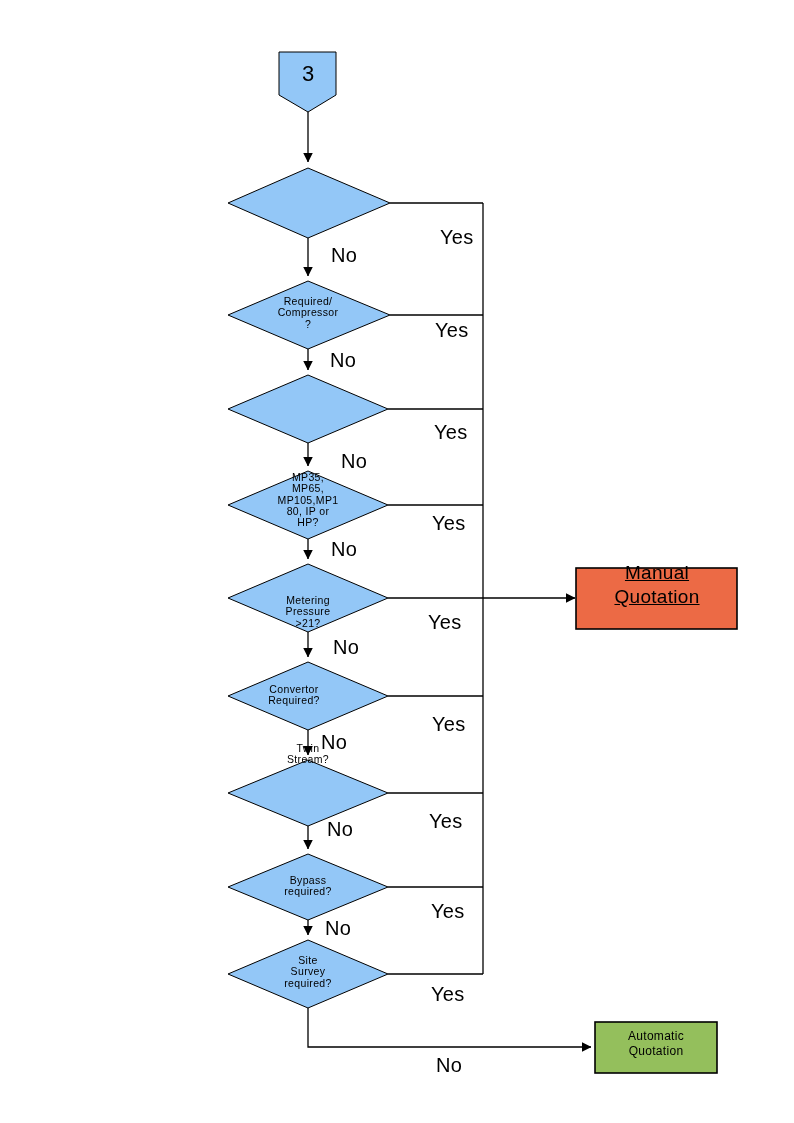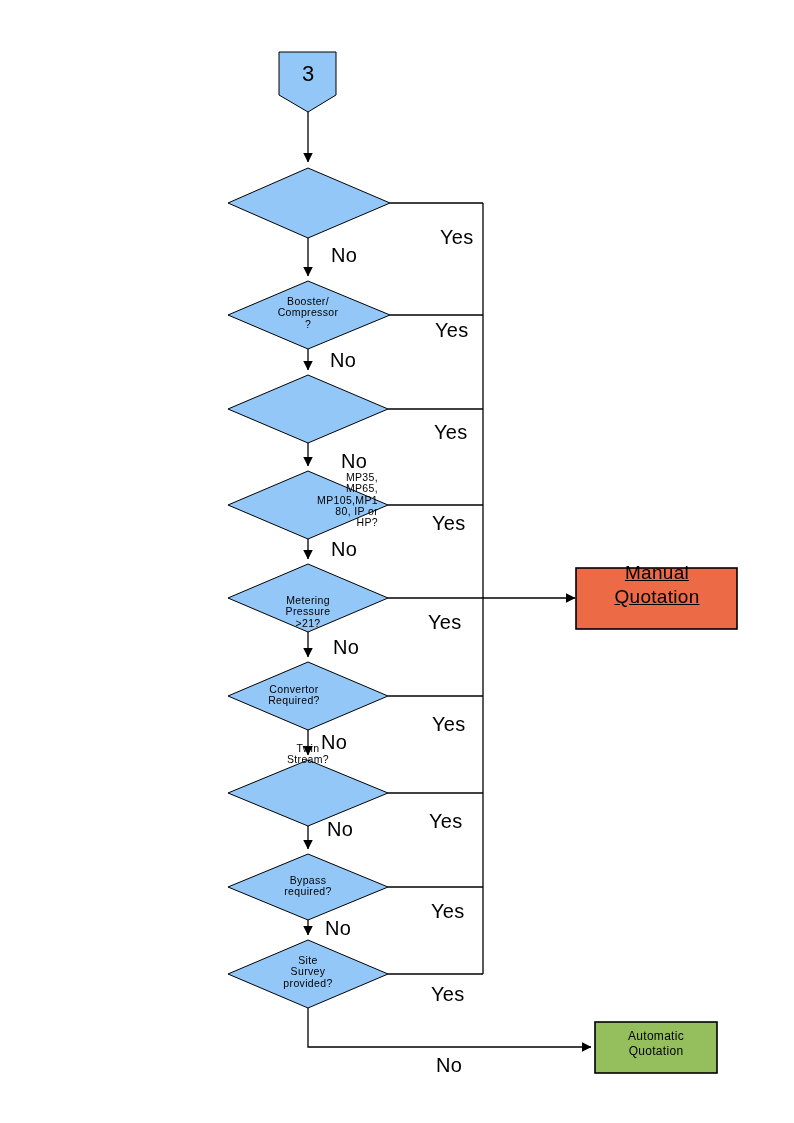--- a/index.html
+++ b/index.html
@@ -116,40 +116,40 @@
     <path class="conn" d="M 388,598 L 575,598" marker-end="url(#arrow)"></path>
 
     <path class="conn" d="M 308,1008 L 308,1047 L 591,1047" marker-end="url(#arrow)"></path>
 
     <rect class="shape-fill-manual" x="576" y="568" width="161" height="61"></rect>
     <rect class="shape-fill-auto" x="595" y="1022" width="122" height="51"></rect>
   </svg>
 
   <div class="lbl lbl-start" style="left:308px; top:62px;">3</div>
 
-  <div class="lbl lbl-decision" style="left:308px; top:296px;">Booster/
+  <div class="lbl lbl-decision" style="left:308px; top:296px;">Required/
 Compressor
 ?</div>
-  <div class="lbl lbl-decision" style="left:308px; top:472px;text-align:right;">MP35,
+  <div class="lbl lbl-decision" style="left:308px; top:472px;">MP35,
 MP65,
 MP105,MP1
 80, IP or
 HP?</div>
   <div class="lbl lbl-decision" style="left:308px; top:579px;margin-top:16px;">Metering
 Pressure
 &gt;21?</div>
   <div class="lbl lbl-decision" style="left:294px; top:684px;">Convertor
 Required?</div>
   <div class="lbl lbl-decision" style="left:308px; top:743px;">Twin
 Stream?</div>
   <div class="lbl lbl-decision" style="left:308px; top:875px;text-align:center;">Bypass
 required?</div>
   <div class="lbl lbl-decision" style="left:308px; top:955px;">Site
 Survey
-provided?</div>
+required?</div>
 
   <div class="lbl lbl-branch" style="left:331px; top:245px;">No</div>
   <div class="lbl lbl-branch" style="left:330px; top:350px;">No</div>
   <div class="lbl lbl-branch" style="left:341px; top:451px;">No</div>
   <div class="lbl lbl-branch" style="left:331px; top:539px;">No</div>
   <div class="lbl lbl-branch" style="left:333px; top:637px;">No</div>
   <div class="lbl lbl-branch" style="left:321px; top:732px;">No</div>
   <div class="lbl lbl-branch" style="left:327px; top:819px;">No</div>
   <div class="lbl lbl-branch" style="left:325px; top:918px;">No</div>
 

